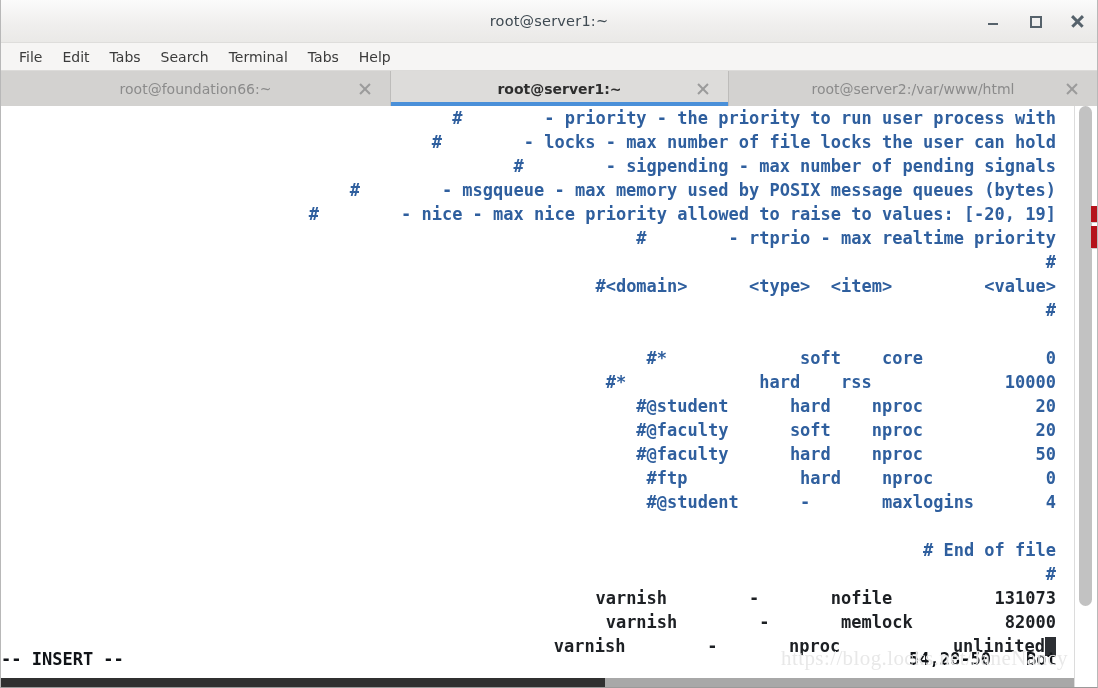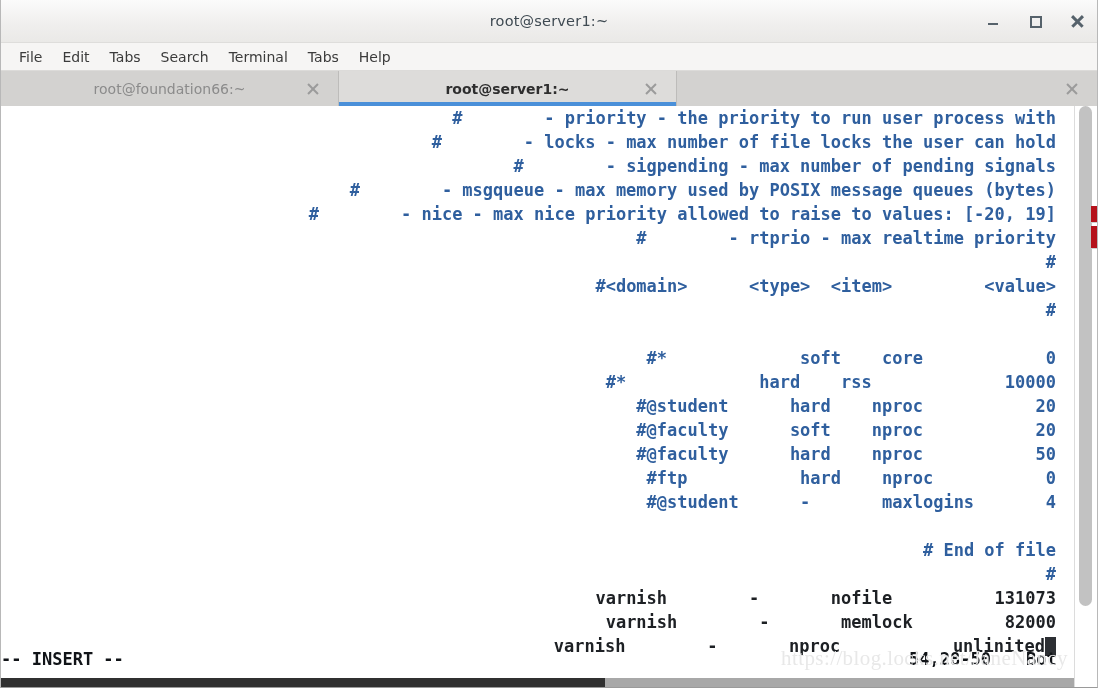--- a/index.html
+++ b/index.html
@@ -123,21 +123,21 @@
     position: relative;
     display: flex;
     align-items: center;
     justify-content: center;
     box-sizing: border-box;
     background: #d3d2d0;
     border-right: 1px solid #bdbcba;
     cursor: default;
     overflow: hidden;
   }
-  .tab.t1 { width: 338px; }
+  .tab.t1 { width: 390px; }
   .tab.t2 { width: 338px; }
   .tab.t3 { flex: 1 1 auto; border-right: none; }
   .tab.active {
     background: #dddcda;
   }
   .tab.active::after {
     content: "";
     position: absolute;
     left: 0; right: 0; bottom: 0;
     height: 4px;
@@ -357,20 +357,21 @@
   <div class="tabbar">
     <div class="tab t1">
       <span class="tab-label">root@foundation66:~</span>
       <span class="tab-close"></span>
     </div>
     <div class="tab t2 active">
       <span class="tab-label">root@server1:~</span>
       <span class="tab-close"></span>
     </div>
     <div class="tab t3">
+      <span class="tab-label">root@server2:/var/www/html</span>
       <span class="tab-close"></span>
     </div>
   </div>
 
   <div class="term-wrap">
     <div class="term">
       <div class="term-lines" id="term-lines"><div class="line"><span class="c-comment">#        - priority - the priority to run user process with</span></div><div class="line"><span class="c-comment">#        - locks - max number of file locks the user can hold</span></div><div class="line"><span class="c-comment">#        - sigpending - max number of pending signals</span></div><div class="line"><span class="c-comment">#        - msgqueue - max memory used by POSIX message queues (bytes)</span></div><div class="line"><span class="c-comment">#        - nice - max nice priority allowed to raise to values: [-20, 19]</span></div><div class="line"><span class="c-comment">#        - rtprio - max realtime priority</span></div><div class="line"><span class="c-comment">#</span></div><div class="line"><span class="c-comment">#&lt;domain&gt;      &lt;type&gt;  &lt;item&gt;         &lt;value&gt;</span></div><div class="line"><span class="c-comment">#</span></div><div class="line"><span class="c-comment"></span></div><div class="line"><span class="c-comment">#*             soft    core            0</span></div><div class="line"><span class="c-comment">#*             hard    rss             10000</span></div><div class="line"><span class="c-comment">#@student      hard    nproc           20</span></div><div class="line"><span class="c-comment">#@faculty      soft    nproc           20</span></div><div class="line"><span class="c-comment">#@faculty      hard    nproc           50</span></div><div class="line"><span class="c-comment">#ftp           hard    nproc           0</span></div><div class="line"><span class="c-comment">#@student      -       maxlogins       4</span></div><div class="line"><span class="c-comment"></span></div><div class="line"><span class="c-comment"># End of file</span></div><div class="line"><span class="c-comment">#</span></div><div class="line"><span class="c-normal">varnish        -       nofile          131073</span></div><div class="line"><span class="c-normal">varnish        -       memlock         82000</span></div><div class="line"><span class="c-normal">varnish        -       nproc           unlinited</span><span class="cursor-block"></span></div></div>
 
       <div class="statusline">
         <span class="status-mode">-- INSERT --</span>

